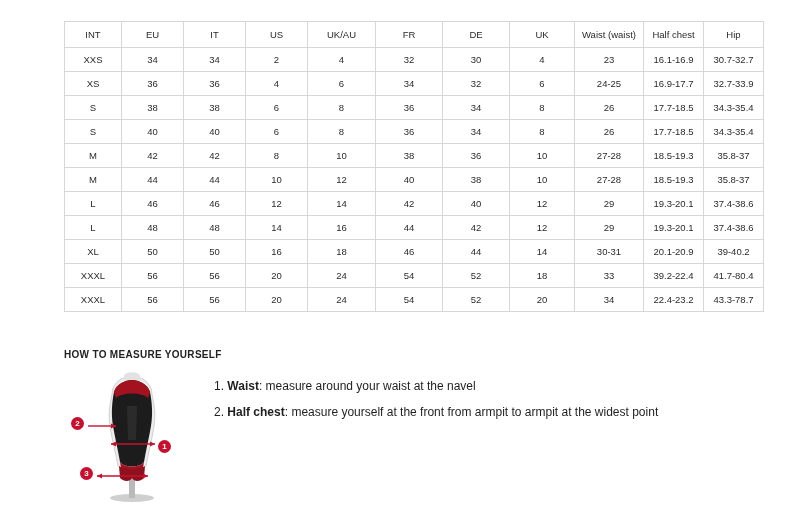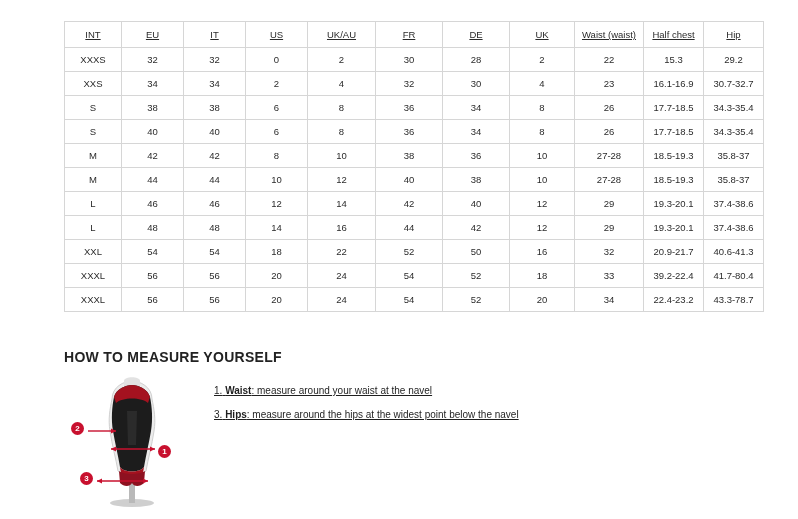--- a/index.html
+++ b/index.html
@@ -39,21 +39,20 @@
     font-size: 9.5px;
     font-weight: normal;
     color: #2b2b2b;
     text-align: center;
     padding: 0 2px;
     vertical-align: middle;
     background: #ffffff;
   }
   table.size-table thead th {
     height: 25px;
-    text-decoration: underline;
   }
   table.size-table td.left-col,
   table.size-table th.left-col {
     text-align: center;
   }
   
   col.c0 { width: 57px; }
   col.c1 { width: 62px; }
   col.c2 { width: 62px; }
   col.c3 { width: 62px; }
@@ -66,21 +65,21 @@
   col.c10 { width: 60px; }
 
   
   .measure-section {
     position: absolute;
     left: 64px;
     top: 349px;
     width: 680px;
   }
   .measure-title {
-    font-size: 14px;
+    font-size: 10px;
     font-weight: bold;
     letter-spacing: 0.3px;
     color: #222222;
     margin-bottom: 8px;
   }
   .measure-body {
     position: relative;
     display: flex;
     align-items: flex-start;
   }
@@ -90,25 +89,24 @@
     height: 135px;
     margin-left: 6px;
     margin-top: 2px;
     flex: 0 0 120px;
   }
   .notes {
     margin-left: 24px;
     margin-top: 12px;
   }
   .note-line {
-    font-size: 10px;
+    font-size: 12px;
     color: #1f1f1f;
     margin-bottom: 13px;
     line-height: 1.1;
-    text-decoration: underline;
   }
   .note-line b {
     font-weight: bold;
   }
   .badge {
     position: absolute;
     width: 13px;
     height: 13px;
     border-radius: 50%;
     background: #c8102e;
@@ -152,44 +150,44 @@
             <th>FR</th>
             <th>DE</th>
             <th>UK</th>
             <th>Waist (waist)</th>
             <th>Half chest</th>
             <th>Hip</th>
           </tr>
       </thead>
       <tbody id="body-rows">
           <tr>
-            <td class="left-col">XXXS</td>
-            <td>32</td>
-            <td>32</td>
-            <td>0</td>
-            <td>2</td>
-            <td>30</td>
-            <td>28</td>
-            <td>2</td>
-            <td>22</td>
-            <td>15.3</td>
-            <td>29.2</td>
-          </tr>
-          <tr>
             <td class="left-col">XXS</td>
             <td>34</td>
             <td>34</td>
             <td>2</td>
             <td>4</td>
             <td>32</td>
             <td>30</td>
             <td>4</td>
             <td>23</td>
             <td>16.1-16.9</td>
             <td>30.7-32.7</td>
+          </tr>
+          <tr>
+            <td class="left-col">XS</td>
+            <td>36</td>
+            <td>36</td>
+            <td>4</td>
+            <td>6</td>
+            <td>34</td>
+            <td>32</td>
+            <td>6</td>
+            <td>24-25</td>
+            <td>16.9-17.7</td>
+            <td>32.7-33.9</td>
           </tr>
           <tr>
             <td class="left-col">S</td>
             <td>38</td>
             <td>38</td>
             <td>6</td>
             <td>8</td>
             <td>36</td>
             <td>34</td>
             <td>8</td>
@@ -256,31 +254,31 @@
             <td>14</td>
             <td>16</td>
             <td>44</td>
             <td>42</td>
             <td>12</td>
             <td>29</td>
             <td>19.3-20.1</td>
             <td>37.4-38.6</td>
           </tr>
           <tr>
-            <td class="left-col">XXL</td>
-            <td>54</td>
-            <td>54</td>
-            <td>18</td>
-            <td>22</td>
-            <td>52</td>
+            <td class="left-col">XL</td>
+            <td>50</td>
             <td>50</td>
             <td>16</td>
-            <td>32</td>
-            <td>20.9-21.7</td>
-            <td>40.6-41.3</td>
+            <td>18</td>
+            <td>46</td>
+            <td>44</td>
+            <td>14</td>
+            <td>30-31</td>
+            <td>20.1-20.9</td>
+            <td>39-40.2</td>
           </tr>
           <tr>
             <td class="left-col">XXXL</td>
             <td>56</td>
             <td>56</td>
             <td>20</td>
             <td>24</td>
             <td>54</td>
             <td>52</td>
             <td>18</td>
@@ -344,18 +342,18 @@
           <polygon points="27,106 32,103.6 32,108.4" fill="#c8102e"></polygon>
           <polygon points="78,106 73,103.6 73,108.4" fill="#c8102e"></polygon>
         </svg>
         <div class="badge badge-1">1</div>
         <div class="badge badge-2">2</div>
         <div class="badge badge-3">3</div>
       </div>
 
       <div class="notes" id="notes-list">
           <div class="note-line"><span>1.</span> <b>Waist</b><span>: measure around your waist at the navel</span></div>
-          <div class="note-line"><span>3.</span> <b>Hips</b><span>: measure around the hips at the widest point below the navel</span></div>
+          <div class="note-line"><span>2.</span> <b>Half chest</b><span>: measure yourself at the front from armpit to armpit at the widest point</span></div>
         </div>
     </div>
   </div>
 
 </div>
 
 </body></html>

